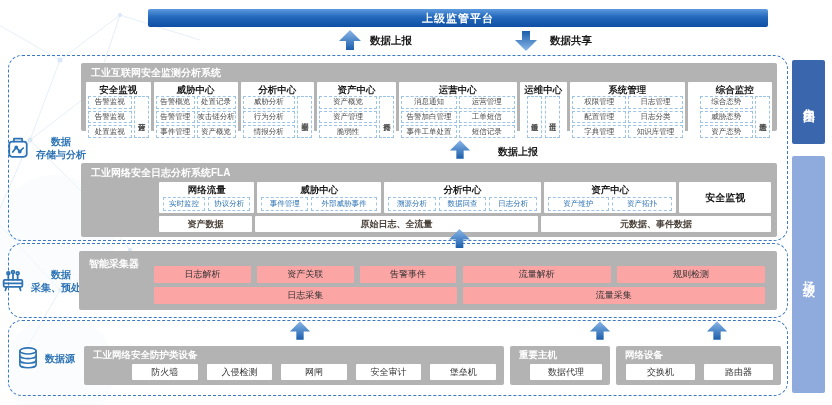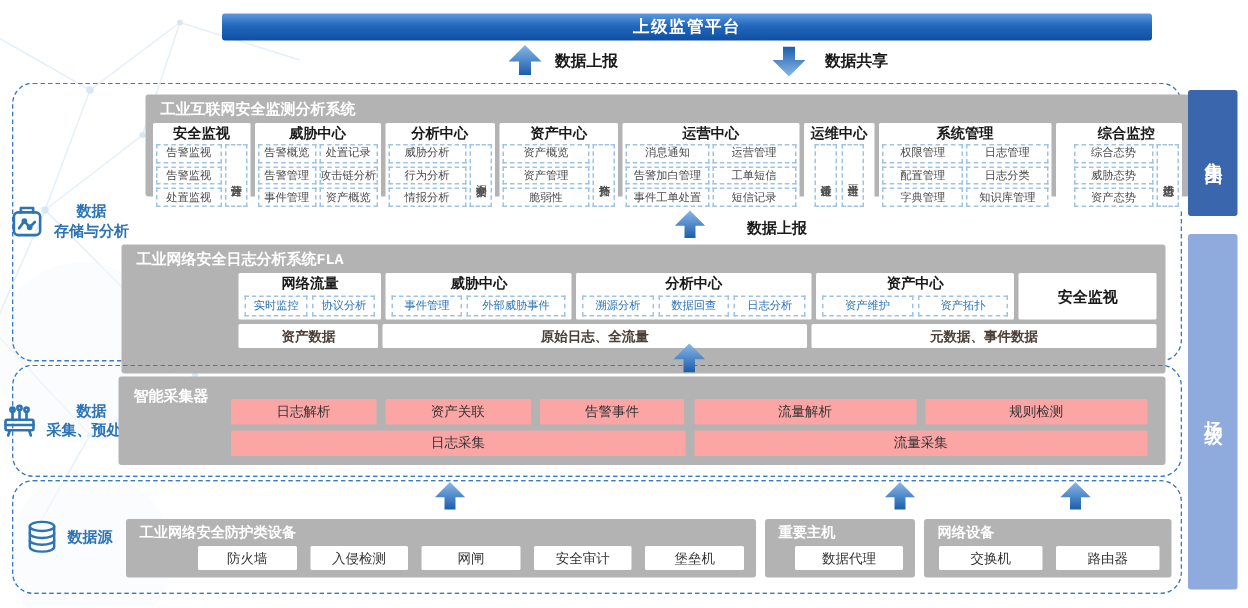--- a/index.html
+++ b/index.html
@@ -150,21 +150,21 @@
         <circle cx="10.5" cy="11.5" r="0.9" fill="#2e74b5"></circle>
         <circle cx="13.5" cy="15" r="0.9" fill="#2e74b5"></circle>
       </svg>
     </span>
     <div class="side-label">
       <div>数据</div>
       <div>存储与分析</div>
     </div>
   </div>
 
-  <div class="panel" style="left:88px;top:7px;width:696px;height:68px;">
+  <div class="panel" style="left:72px;top:7px;width:696px;height:68px;">
     <div class="panel-title">工业互联网安全监测分析系统</div>
     <div class="mon-cols">
 
       <div class="col" style="flex:63;">
         <div class="col-h">安全监视</div>
         <div class="col-body">
           <div class="stack">
             <div class="itm">告警监视</div>
             <div class="itm">告警监视</div>
             <div class="itm">处置监视</div>
@@ -257,21 +257,21 @@
             <div class="itm">威胁态势</div>
             <div class="itm">资产态势</div>
           </div>
           <div class="vitm">运维态势</div>
         </div>
       </div>
 
     </div>
   </div>
 
-  <div class="panel" style="left:72px;top:107px;width:696px;height:86px;font-family:Liberation Mono, monospace;">
+  <div class="panel" style="left:72px;top:107px;width:696px;height:74px;">
     <div class="panel-title">工业网络安全日志分析系统FLA</div>
 
     <div class="fla-cols">
       <div class="fla-col" style="flex:94;">
         <div class="col-h">网络流量</div>
         <div class="fla-row">
           <div class="fla-itm">实时监控</div>
           <div class="fla-itm">协议分析</div>
         </div>
       </div>

